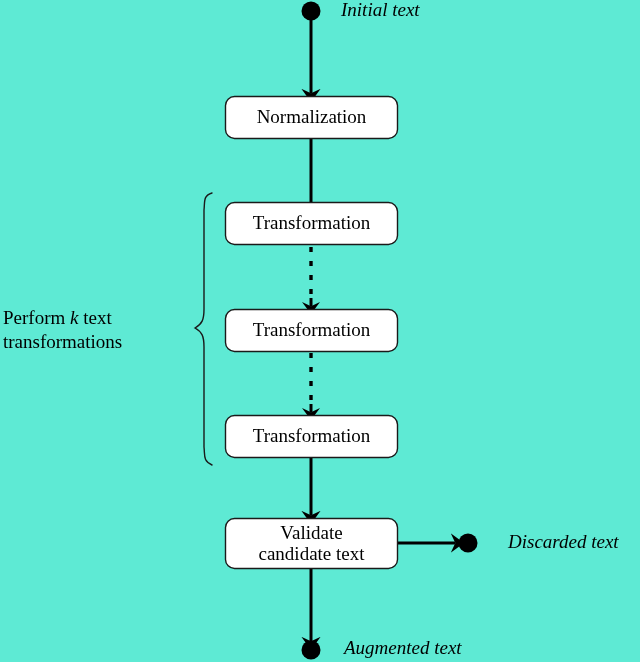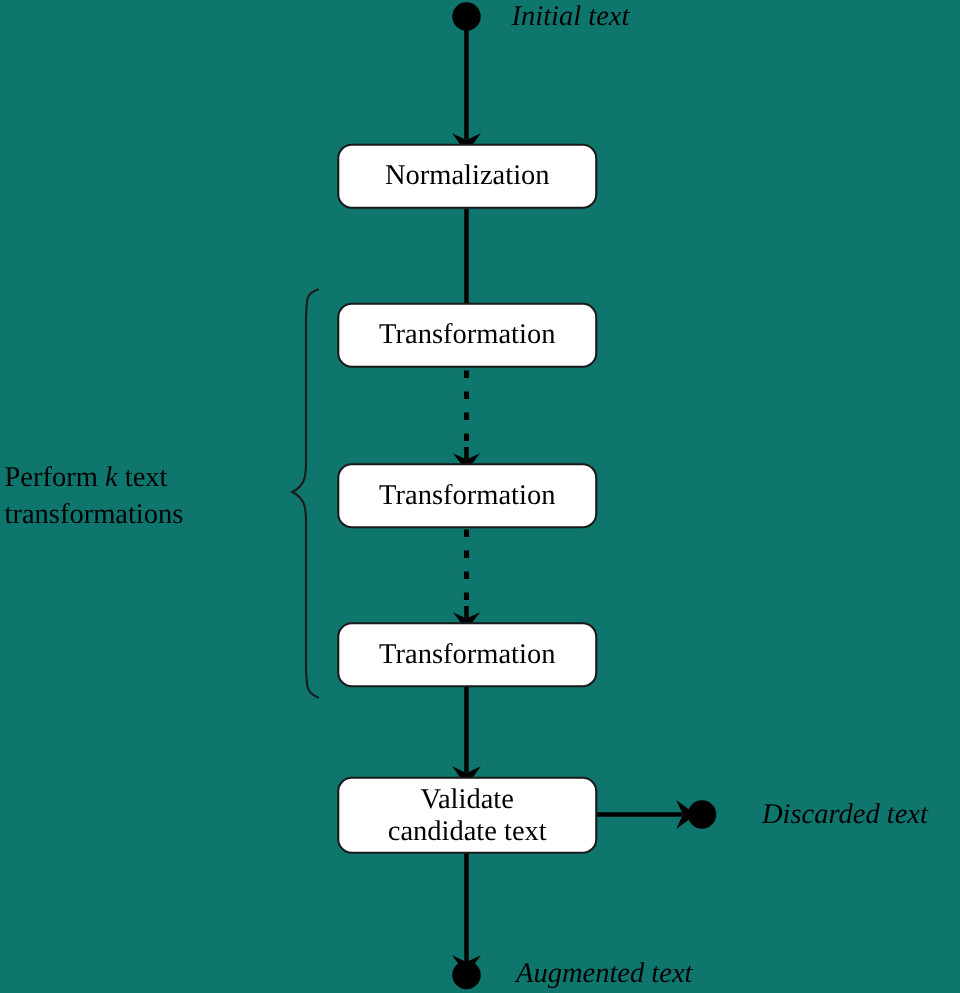--- a/index.html
+++ b/index.html
@@ -4,21 +4,21 @@
 <style>
   html, body {
     margin: 0;
     padding: 0;
     background: #ffffff;
   }
   #canvas {
     position: relative;
     width: 640px;
     height: 662px;
-    background: #0f766e;
+    background: #5eead4;
     overflow: hidden;
     font-family: "Liberation Serif", "DejaVu Serif", serif;
     color: #000000;
   }
   svg#diagram {
     position: absolute;
     left: 0;
     top: 0;
     width: 640px;
     height: 662px;

